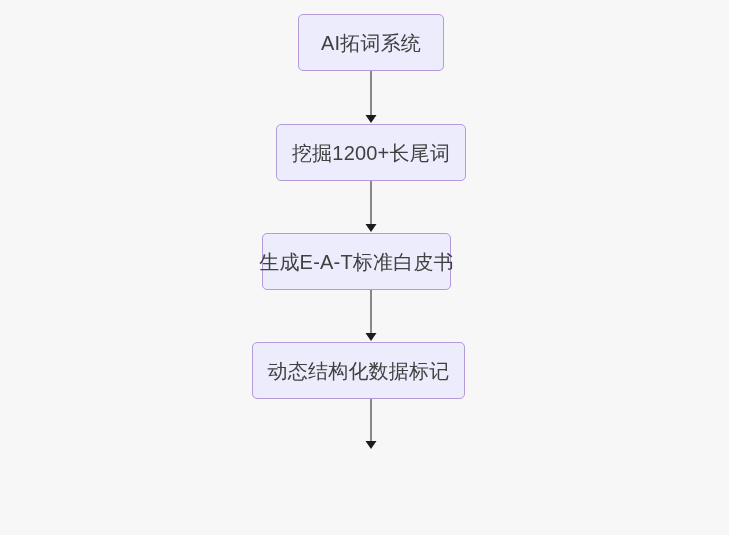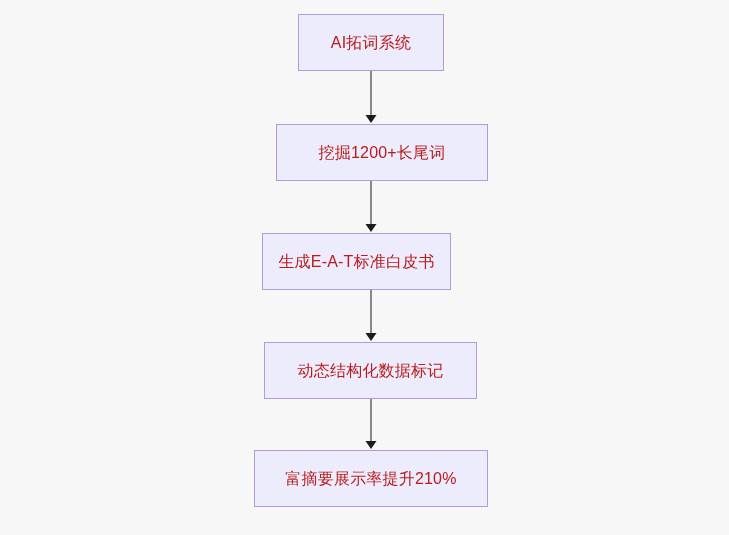--- a/index.html
+++ b/index.html
@@ -16,26 +16,26 @@
   #flowchart {
     position: relative;
     width: 729px;
     height: 535px;
   }
   .node {
     position: absolute;
     box-sizing: border-box;
     background: #ececfc;
     border: 1.4px solid #b49ad8;
-    border-radius: 0;
+    border-radius: 5px;
     display: flex;
     align-items: center;
     justify-content: center;
-    color: #b91c1c;
-    font-size: 16px;
+    color: #404040;
+    font-size: 20px;
     line-height: 1;
     letter-spacing: 0.2px;
     white-space: nowrap;
   }
   .node-label {
     display: block;
   }
   .edge {
     position: absolute;
     left: 0;
@@ -75,29 +75,26 @@
     <g>
       <line class="edge-line" x1="371" y1="399" x2="371" y2="442"></line>
       <polygon class="edge-head" points="365.5,441 376.5,441 371,449"></polygon>
     </g>
   </svg>
 
   <div class="node" id="n1" style="left: 298px; top: 14px; width: 146px; height: 57px;">
     <span class="node-label">AI拓词系统</span>
   </div>
 
-  <div class="node" id="n2" style="left: 276px; top: 124px; width: 212px; height: 57px; justify-content: center;">
+  <div class="node" id="n2" style="left: 276px; top: 124px; width: 190px; height: 57px; justify-content: center;">
     <span class="node-label">挖掘1200+长尾词</span>
   </div>
 
   <div class="node" id="n3" style="left: 262px; top: 233px; width: 189px; height: 57px;">
     <span class="node-label">生成E-A-T标准白皮书</span>
   </div>
 
-  <div class="node" id="n4" style="left: 264px; top: 342px; width: 213px; height: 57px;">
+  <div class="node" id="n4" style="left: 252px; top: 342px; width: 213px; height: 57px;">
     <span class="node-label">动态结构化数据标记</span>
   </div>
 
-  <div class="node" id="n5" style="left: 254px; top: 450px; width: 234px; height: 57px;">
-    <span class="node-label">富摘要展示率提升210%</span>
-  </div>
 
 </div>
 
 </body></html>

